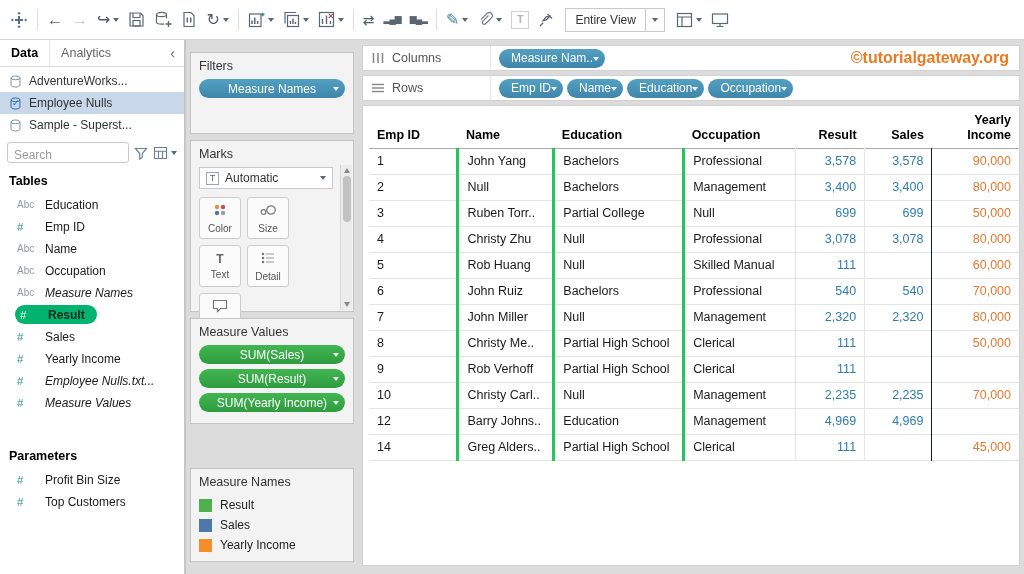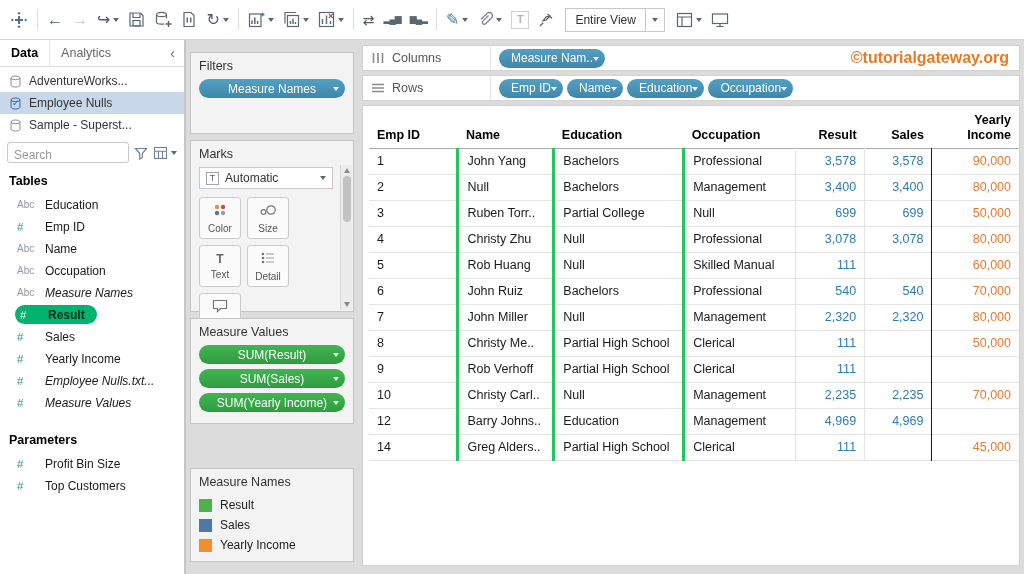--- a/index.html
+++ b/index.html
@@ -36,21 +36,21 @@
   .ds-item.selected{background:var(--selected-row-blue)}
   .ds-icon{position:relative;display:flex;color:#7d8b98}
   .ds-item.selected .ds-icon{color:#2d6da3}
   .ds-check{position:absolute;left:3px;top:1px;font-size:9px;font-weight:bold;color:#1d6fbf}
   .search-row{display:flex;align-items:center;gap:5px;padding:6px 7px 4px}
   .search-box{flex:1;display:flex;align-items:flex-end;border:1px solid #c9c9c9;border-radius:3px;height:21px;padding:0 6px;background:#fff}
   .search-box input{border:none;outline:none;width:100%;font:inherit;font-size:12px;color:#333}
   .search-box input::placeholder{color:#999}
   .icon-btn{display:flex;align-items:center;color:#70818f}
   .section-label{font-weight:bold;color:#000;padding:7px 9px 4px;font-size:12.5px}
-  .section-label.params{margin-top:14px}
+  .section-label.params{margin-top:30px}
   .field-row{display:flex;align-items:flex-end;height:22px;padding:0 15px}
   .pill-wrap{display:flex;align-items:center;gap:6px;height:19px;padding:0 8px 0 2px;border-radius:9.5px}
   .pill-wrap.hl{background:var(--field-highlight);padding:0 12px 0 5px}
   .pill-wrap.hl .f-name{font-weight:bold;color:#0b2b1e}
   .pill-wrap.hl .f-icon{color:#eafff5}
   .f-icon{width:22px;flex:0 0 22px;font-size:10px;color:#8d9aa6}
   .f-icon.hash{color:#2f9681;font-size:11.5px}
   .f-name{font-size:12px;color:#1a1a1a;white-space:nowrap}
   .field-row.italic .f-name{font-style:italic}
 
@@ -421,25 +421,25 @@
           <span class="aru"></span>
           <span class="mthumb"></span>
           <span class="ard"></span>
         </div>
       </div>
 
       <div class="card">
         <div class="card-title">Measure Values</div>
         <div id="mv-pills">
             <div class="pill green">
+              <span class="p-label">SUM(Sales)</span>
+              <span class="tri"></span>
+            </div>
+            <div class="pill green">
               <span class="p-label">SUM(Result)</span>
-              <span class="tri"></span>
-            </div>
-            <div class="pill green">
-              <span class="p-label">SUM(Sales)</span>
               <span class="tri"></span>
             </div>
             <div class="pill green">
               <span class="p-label">SUM(Yearly Income)</span>
               <span class="tri"></span>
             </div>
           </div>
       </div>
 
       <div class="card legend-card">

